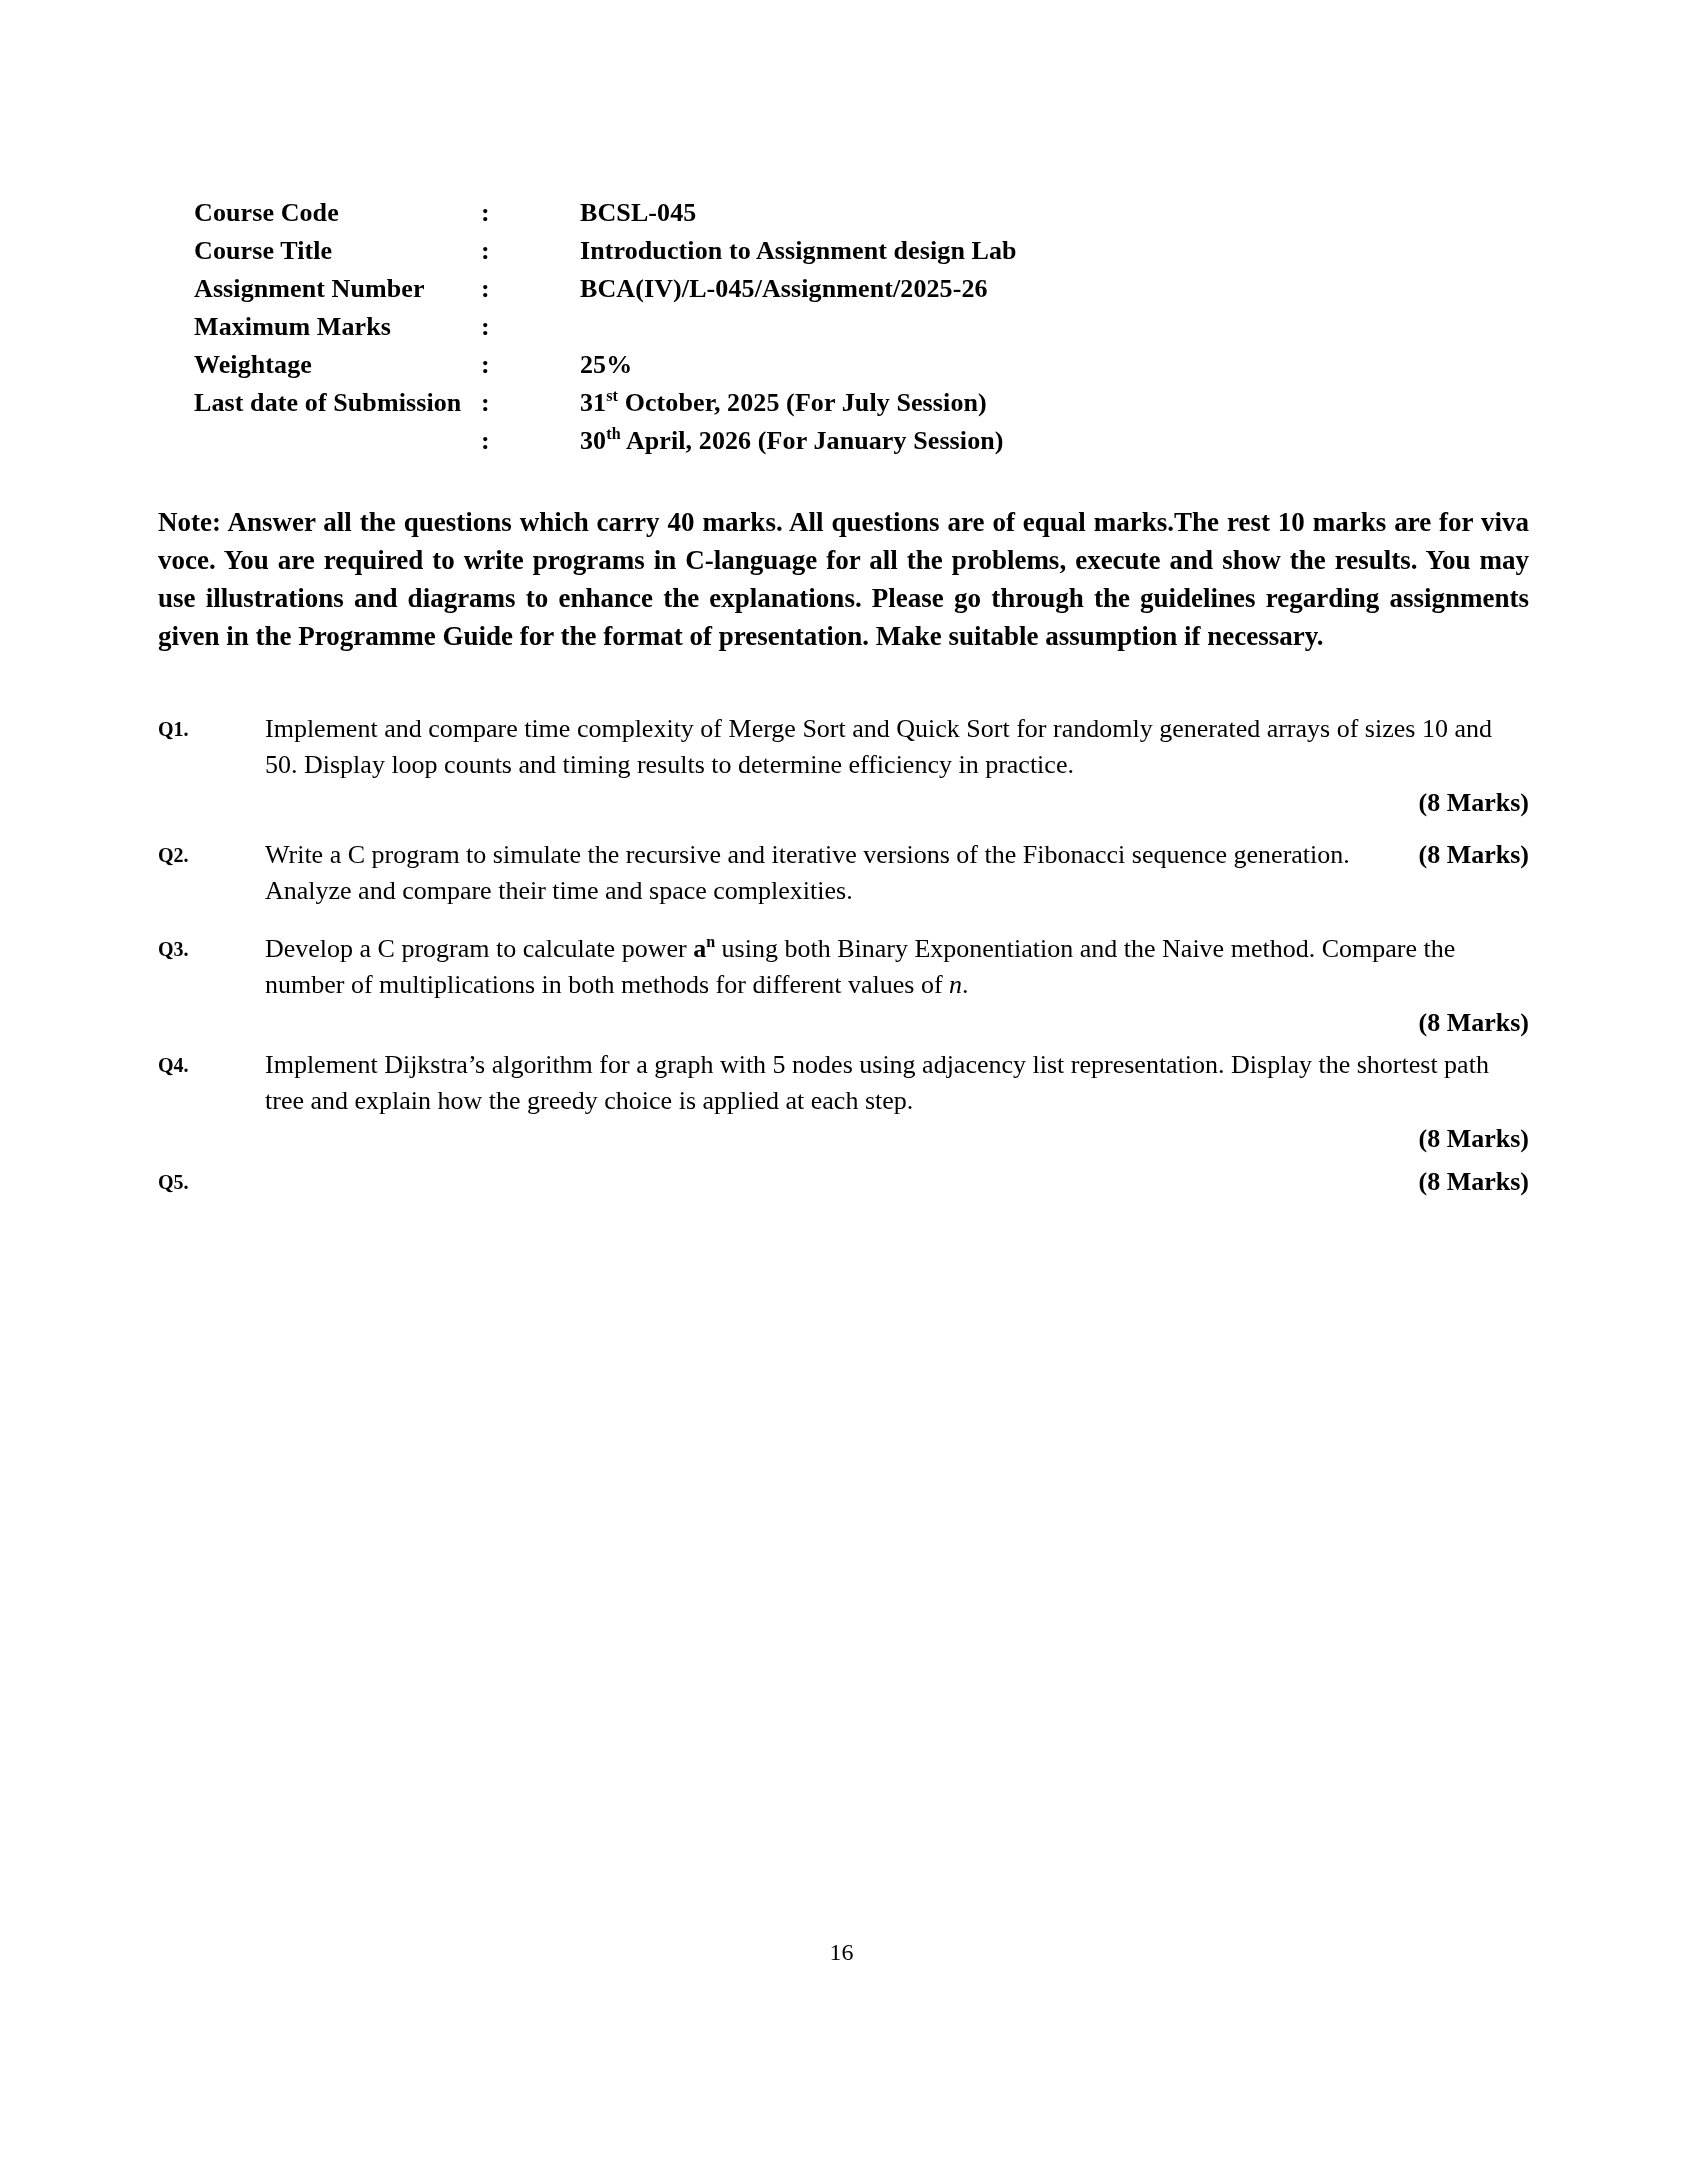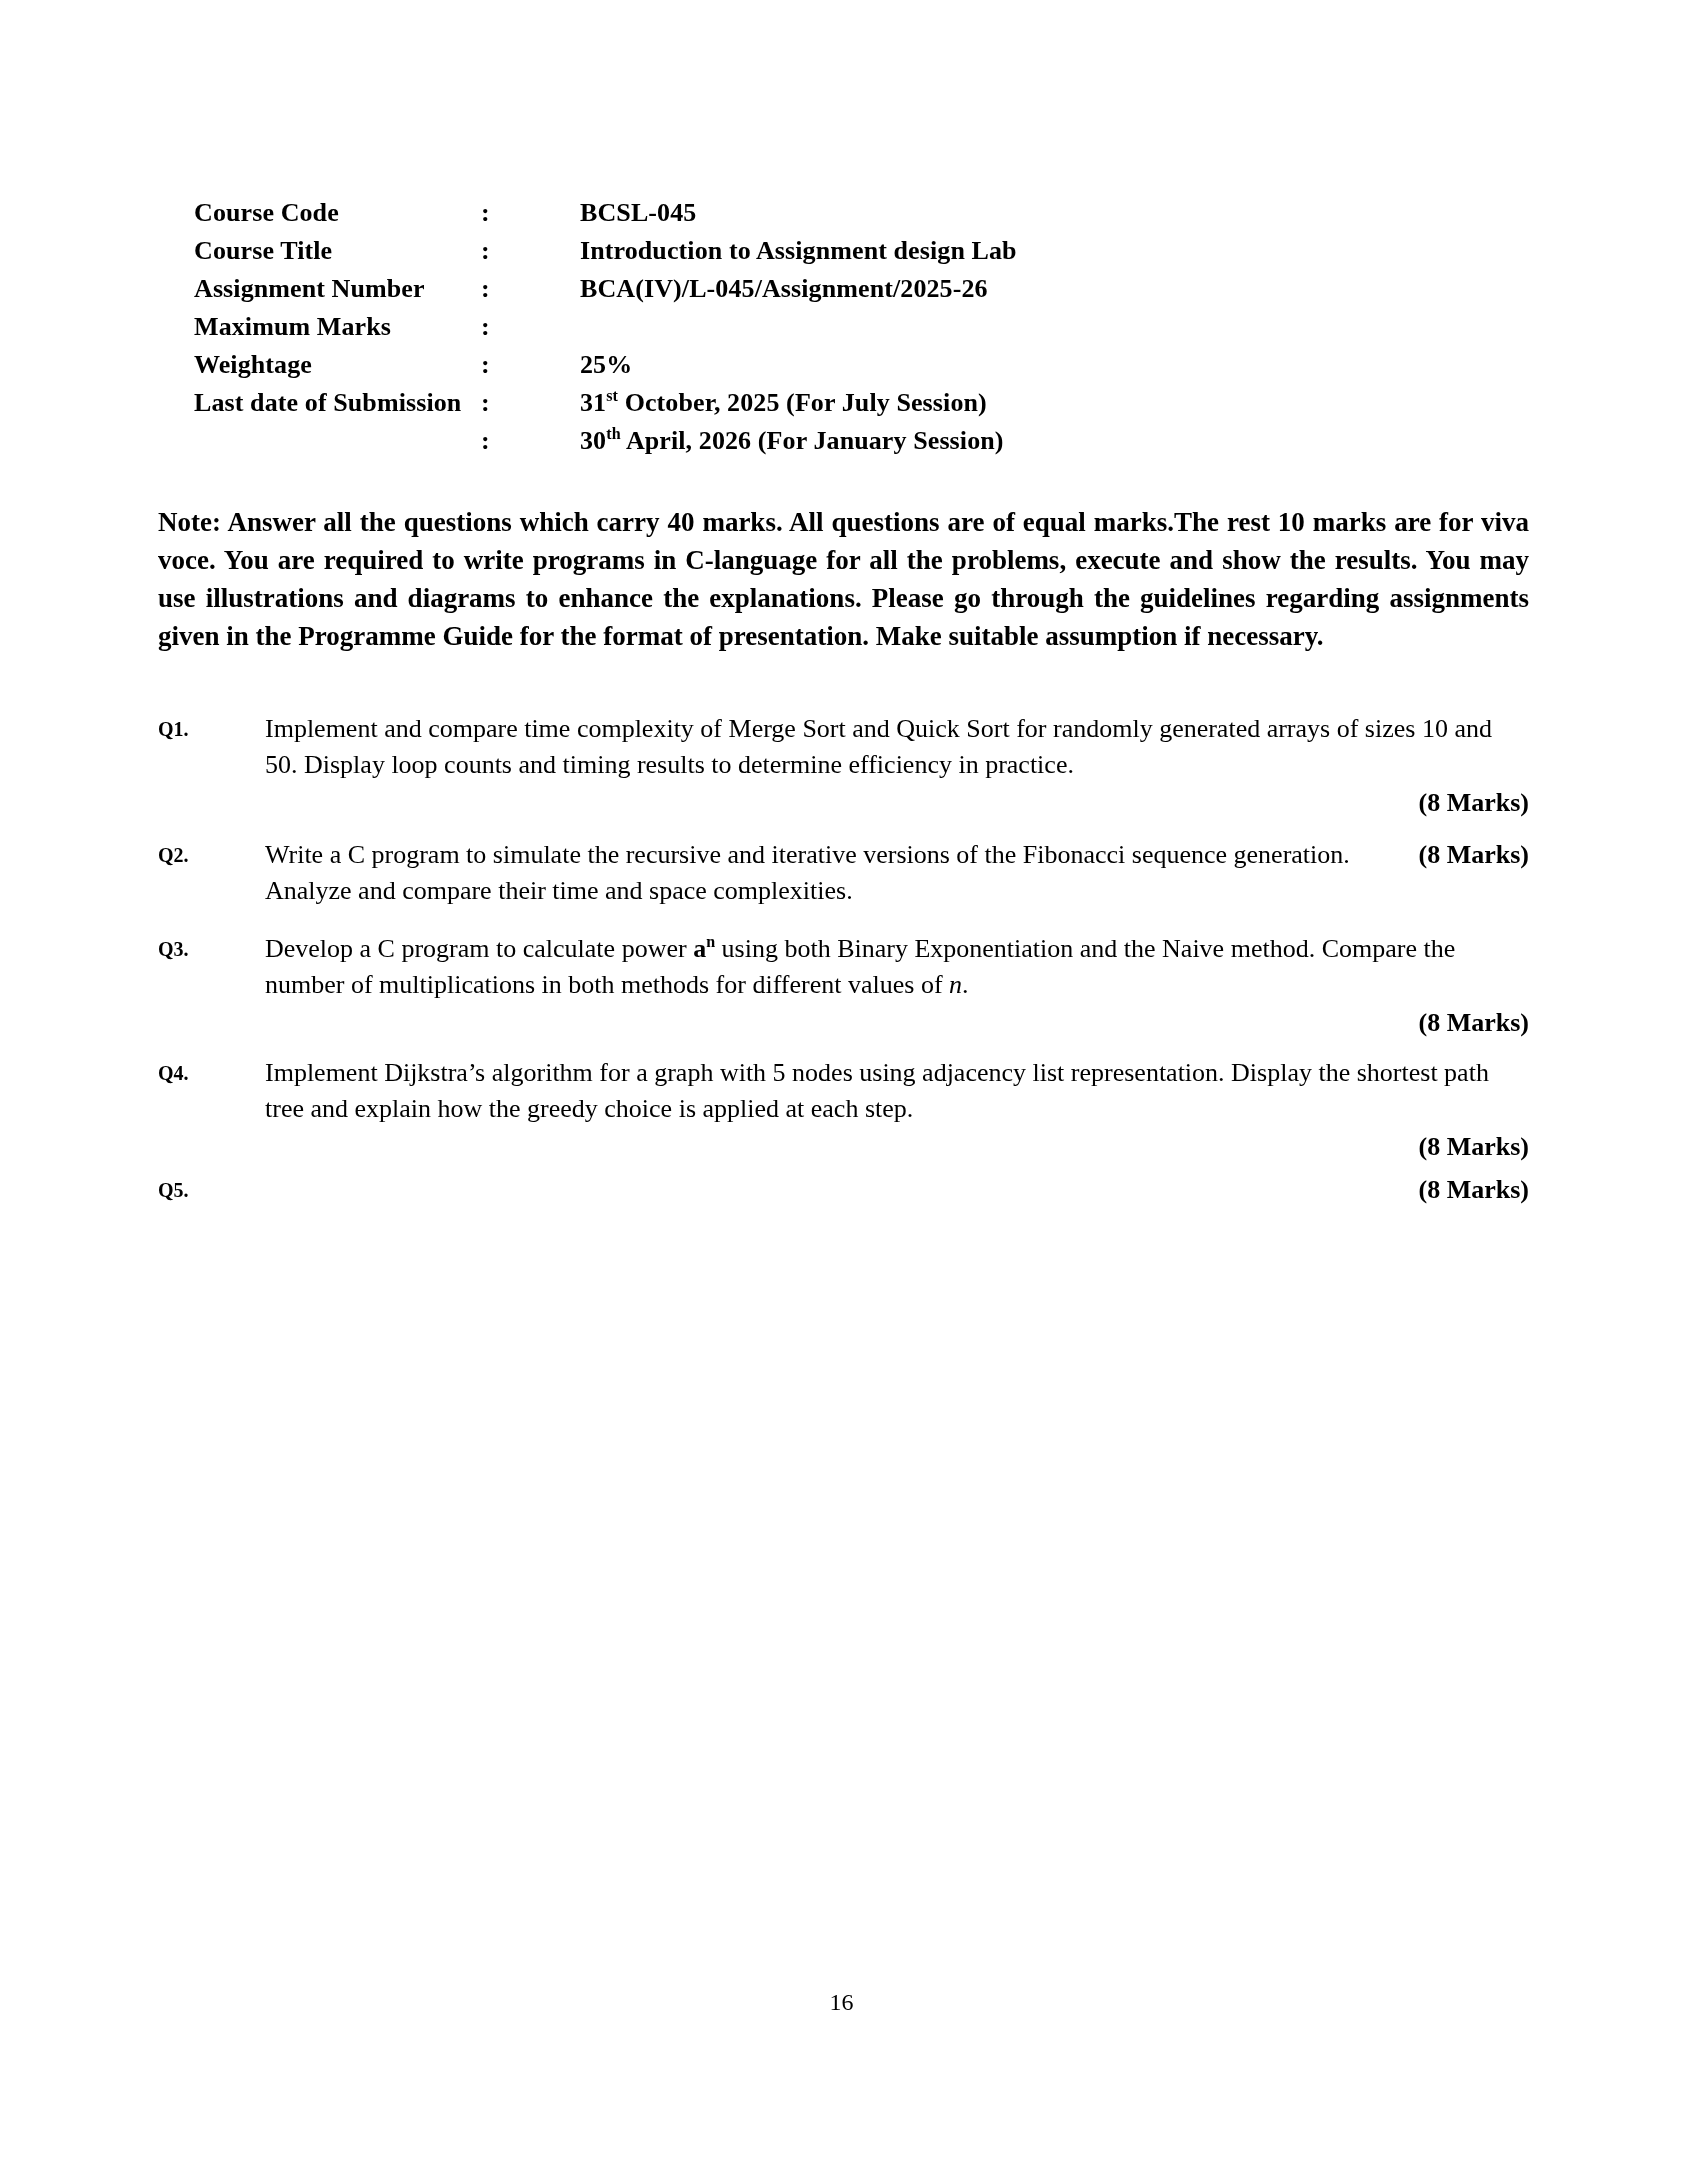--- a/index.html
+++ b/index.html
@@ -107,30 +107,30 @@
     float: right;
     font-weight: bold;
   }
   .q-text { display: inline; text-align: right; }
   .bold { font-weight: bold; }
   .ital { font-style: italic; }
 
   
   #q1 { margin-bottom: 16px; }
   #q2 { margin-bottom: 22px; }
-  #q3 { margin-bottom: 14px; }
+  #q3 { margin-bottom: 6px; }
   #q4 { margin-bottom: 7px; }
   #q5 { margin-bottom: 0; }
 
   
   .page-number {
     position: absolute;
     left: 0;
     right: 0;
-    top: 1989px;
+    top: 1939px;
     text-align: center;
     font-size: 24px;
   }
   .clearfix::after { content: ""; display: block; clear: both; }
 </style>
 </head>
 <body>
 
 <div class="page">
 

